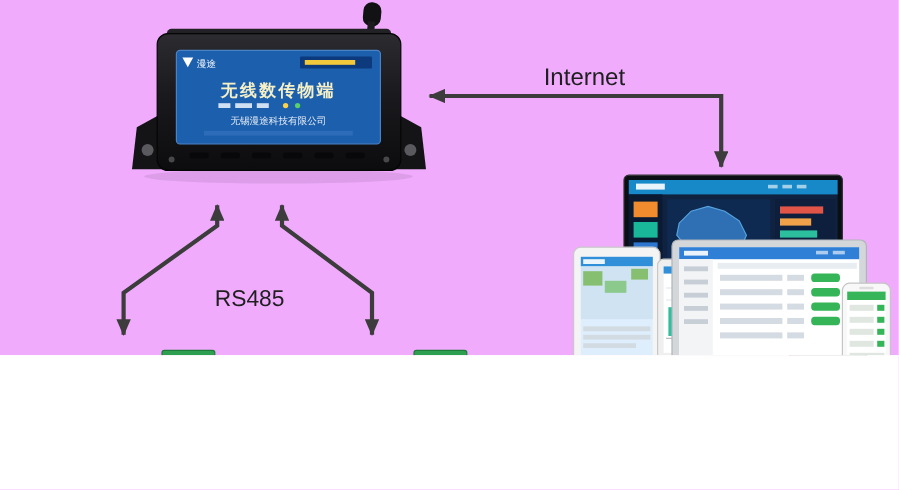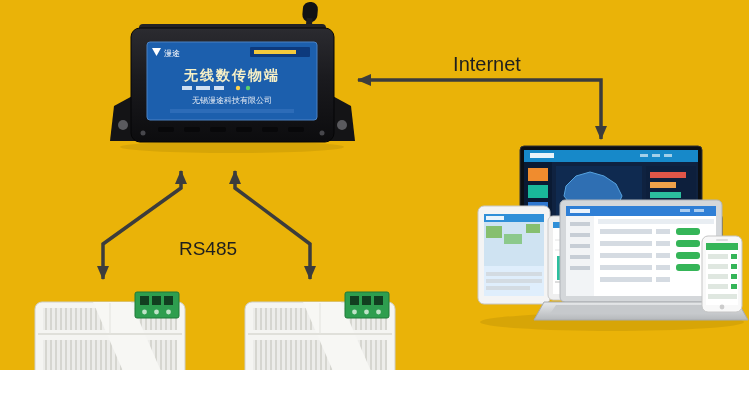--- a/index.html
+++ b/index.html
@@ -1,20 +1,20 @@
 <!DOCTYPE html>
 <html><head>
 <meta charset="utf-8">
 <style>
   html, body { margin: 0; padding: 0; background: #ffffff; }
   .canvas {
     position: relative;
     width: 749px;
-    height: 370px;
-    background: #eab308;
+    height: 296px;
+    background: #f0abfc;
     overflow: hidden;
     font-family: "Liberation Sans", sans-serif;
   }
   svg text { font-family: "Liberation Sans", sans-serif; }
   .lbl-internet { font-size: 20px; fill: #1f1f1f; }
   .lbl-rs485   { font-size: 19px; fill: #1f1f1f; }
 </style>
 </head>
 <body>
 

